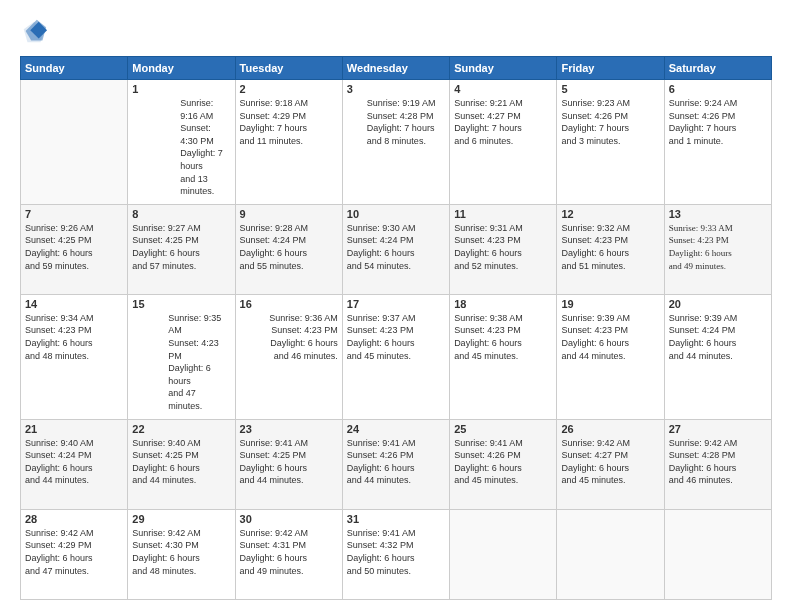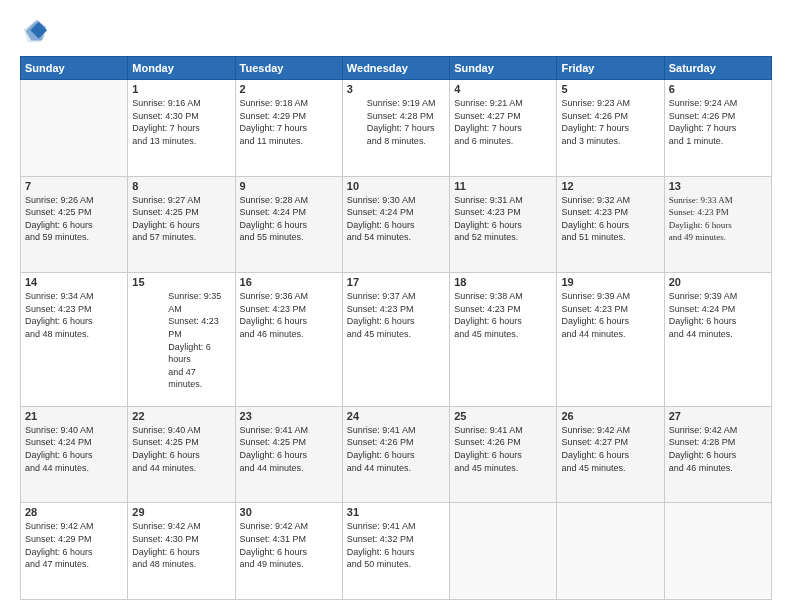--- a/index.html
+++ b/index.html
@@ -138,21 +138,21 @@
           <th>Sunday</th>
           <th>Friday</th>
           <th>Saturday</th>
         </tr>
     </thead>
     <tbody id="calendar-body">
     <tr>
           <td class="empty-cell"></td>
           <td>
             <span class="day-num">1</span>
-            <div class="day-info" style="white-space: pre-line;">Sunrise: 9:16 AM
+            <div class="day-info" style="white-space: pre-line; margin-left: 48px;">Sunrise: 9:16 AM
 Sunset: 4:30 PM
 Daylight: 7 hours
 and 13 minutes.</div>
           </td>
           <td>
             <span class="day-num">2</span>
             <div class="day-info" style="white-space: pre-line;">Sunrise: 9:18 AM
 Sunset: 4:29 PM
 Daylight: 7 hours
 and 11 minutes.</div>
@@ -247,21 +247,21 @@
           </td>
           <td>
             <span class="day-num">15</span>
             <div class="day-info" style="white-space: pre-line; margin-left: 36px;">Sunrise: 9:35 AM
 Sunset: 4:23 PM
 Daylight: 6 hours
 and 47 minutes.</div>
           </td>
           <td>
             <span class="day-num">16</span>
-            <div class="day-info" style="white-space: pre-line;">Sunrise: 9:36 AM
+            <div class="day-info" style="white-space: pre-line; text-align: right;">Sunrise: 9:36 AM
 Sunset: 4:23 PM
 Daylight: 6 hours
 and 46 minutes.</div>
           </td>
           <td>
             <span class="day-num">17</span>
             <div class="day-info" style="white-space: pre-line;">Sunrise: 9:37 AM
 Sunset: 4:23 PM
 Daylight: 6 hours
 and 45 minutes.</div>

